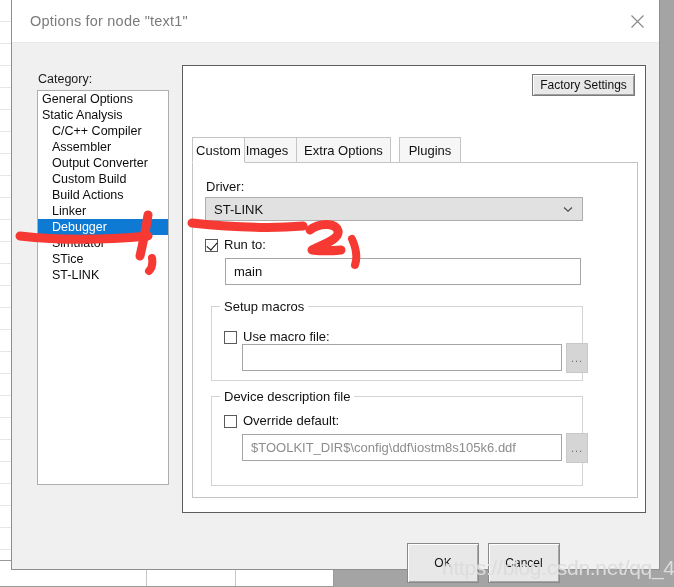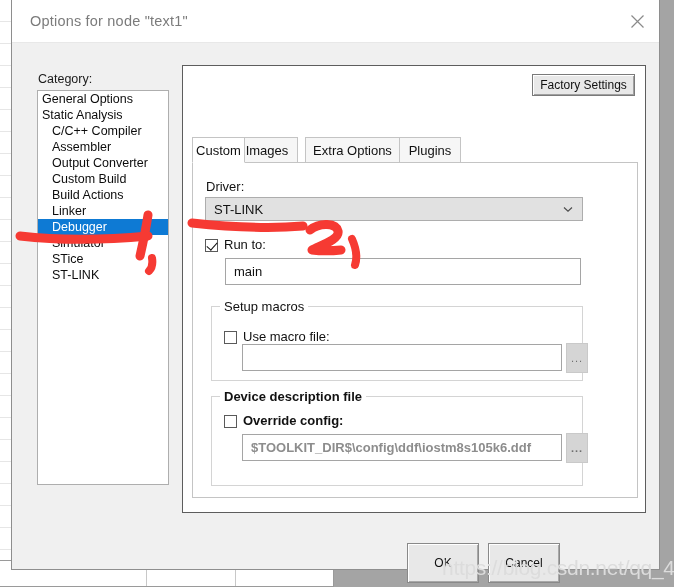--- a/index.html
+++ b/index.html
@@ -190,21 +190,21 @@
   }
   .group-title {
     position: absolute; top: -8px; left: 8px;
     background: #ffffff; padding: 0 4px;
     font-size: 13px; color: #111; white-space: nowrap;
   }
   #setup-macros-group { left: 28px; top: 240px; width: 372px; height: 75px; }
   #usemacro-row { left: 12px; top: 22px; }
   #macro-input { left: 30px; top: 37px; width: 320px; height: 27px; }
 
-  #device-desc-group { left: 28px; top: 330px; width: 372px; height: 90px; font-weight: bold; }
+  #device-desc-group { left: 28px; top: 330px; width: 372px; height: 90px; }
   #override-row { left: 12px; top: 16px; }
   #ddf-input { left: 30px; top: 37px; width: 320px; height: 27px; color: #8d8d8d; }
 
   .browse-btn {
     position: absolute;
     width: 22px; height: 30px;
     background: #d5d5d5; border: 1px solid #c9c9c9;
     display: flex; align-items: flex-end; justify-content: center;
     padding-bottom: 8px;
     font-size: 11px; color: #6f6f6f; letter-spacing: 1px;
@@ -282,21 +282,21 @@
       <div class="cat-item indent">ST-LINK</div>
     </div>
 
   <div id="right-panel">
 
     <div id="factory-settings">Factory Settings</div>
 
     <div id="tabstrip">
         <div class="tab active" style="left: 0px; width: 53px;">Custom</div>
         <div class="tab" style="left: 44px; width: 62px;">Images</div>
-        <div class="tab" style="left: 113px; width: 95px; text-align: right;">Extra Options</div>
+        <div class="tab" style="left: 104px; width: 95px; text-align: right;">Extra Options</div>
         <div class="tab" style="left: 207px; width: 62px;">Plugins</div>
       </div>
 
     <div id="tab-content"></div>
 
     <div class="lbl" id="driver-label">Driver:</div>
 
     <div id="driver-select">
       <span id="driver-value">ST-LINK</span>
       <svg id="driver-chevron" viewBox="0 0 12 12">
@@ -322,21 +322,21 @@
       <div class="txtbox" id="macro-input"></div>
 
       <div class="browse-btn" id="macro-browse">...</div>
     </div>
 
     <div class="groupbox" id="device-desc-group">
       <span class="group-title">Device description file</span>
 
       <div class="chk-row" id="override-row">
         <span class="chk"></span>
-        <span class="chk-label">Override config:</span>
+        <span class="chk-label">Override default:</span>
       </div>
 
       <div class="txtbox" id="ddf-input">$TOOLKIT_DIR$\config\ddf\iostm8s105k6.ddf</div>
 
       <div class="browse-btn" id="ddf-browse">...</div>
     </div>
 
   </div>
 
   <div class="dlg-btn" id="ok-btn">OK</div>

